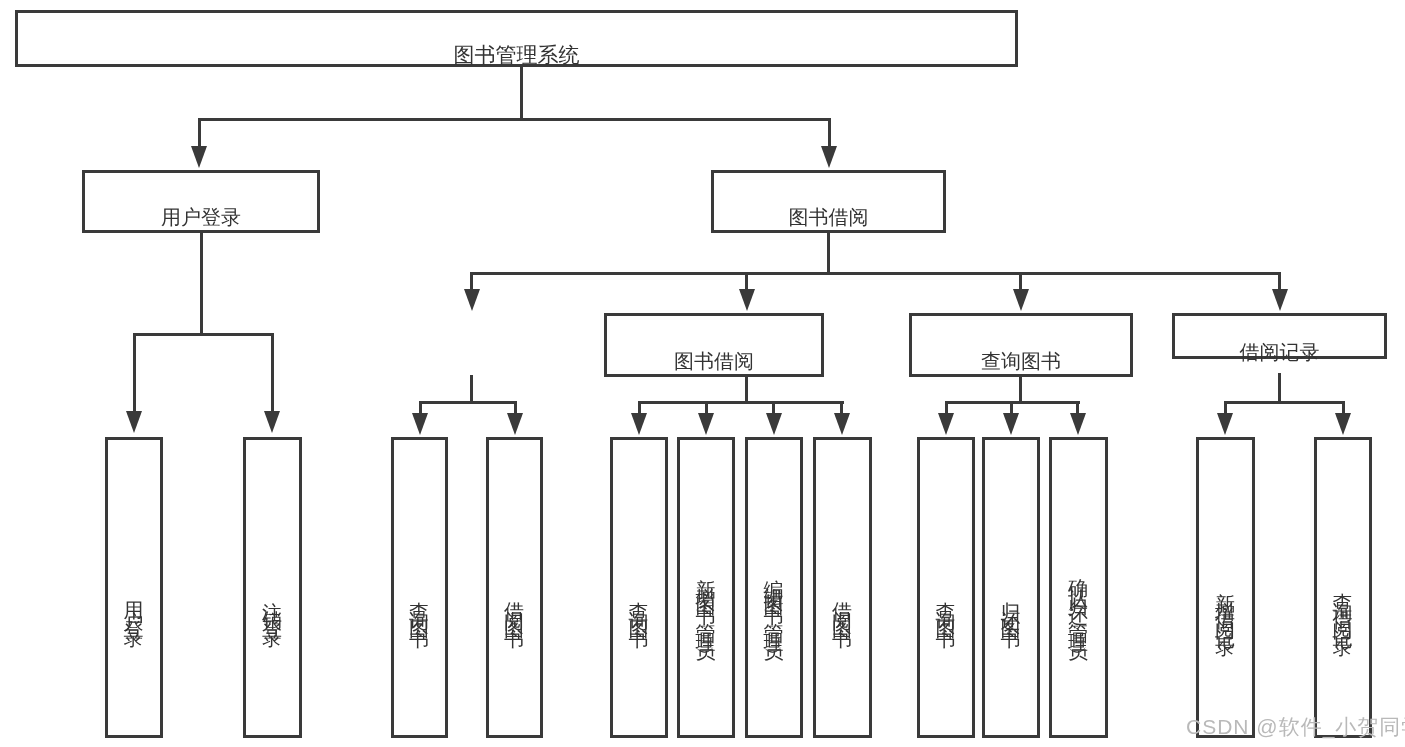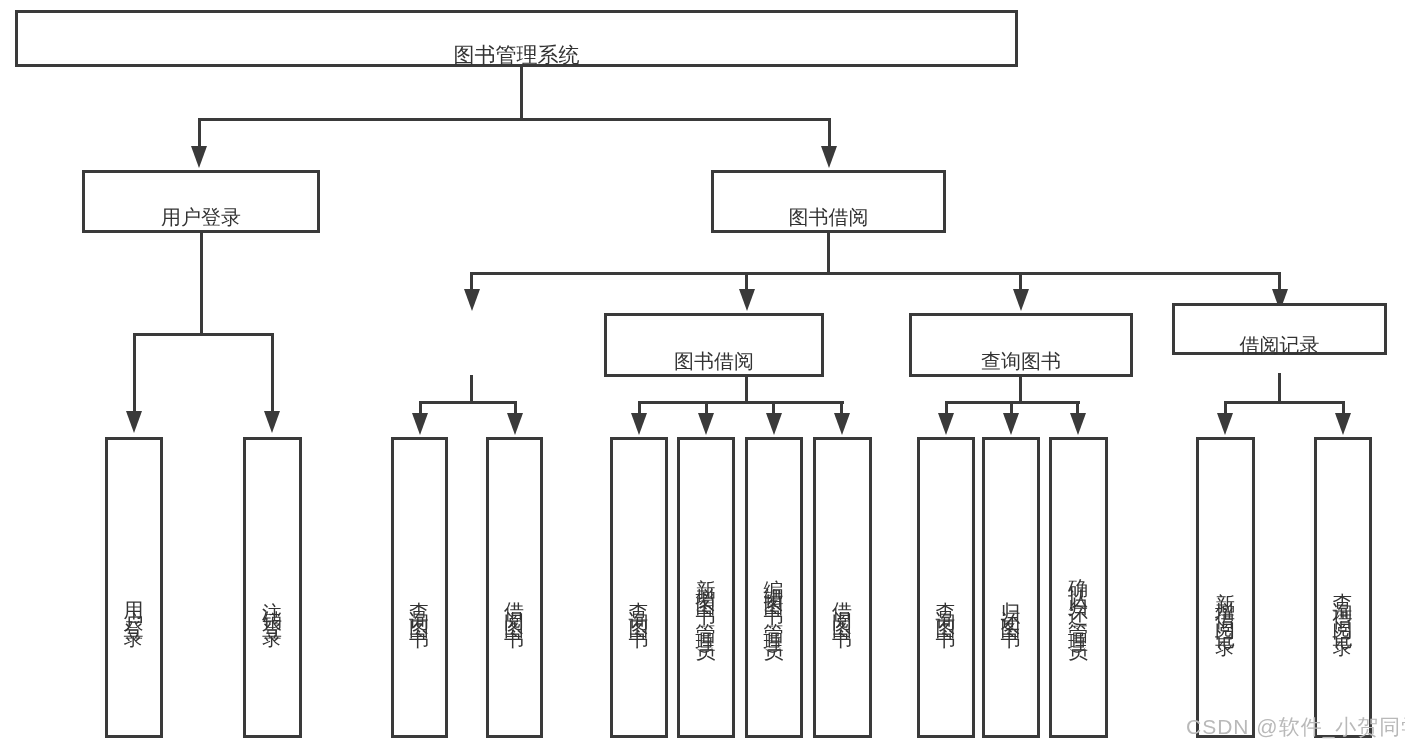--- a/index.html
+++ b/index.html
@@ -69,21 +69,21 @@
   <div class="arrow" style="left:1013px;top:289px"></div>
   <div class="vline" style="left:1278px;top:272px;height:20px"></div>
   <div class="arrow" style="left:1272px;top:289px"></div>
 
   <div class="node" style="left:604px;top:313px;width:220px;height:64px">
     <span class="lbl">图书借阅</span>
   </div>
   <div class="node" style="left:909px;top:313px;width:224px;height:64px">
     <span class="lbl">查询图书</span>
   </div>
-  <div class="node" style="left:1172px;top:303px;width:215px;height:52px">
+  <div class="node" style="left:1172px;top:313px;width:215px;height:46px">
     <span class="lbl">借阅记录</span>
   </div>
 
   <div class="vline" style="left:470px;top:375px;height:29px"></div>
   <div class="hline" style="left:419px;top:401px;width:98px"></div>
   <div class="vline" style="left:419px;top:401px;height:15px"></div>
   <div class="arrow" style="left:412px;top:413px"></div>
   <div class="vline" style="left:514px;top:401px;height:15px"></div>
   <div class="arrow" style="left:507px;top:413px"></div>
 

